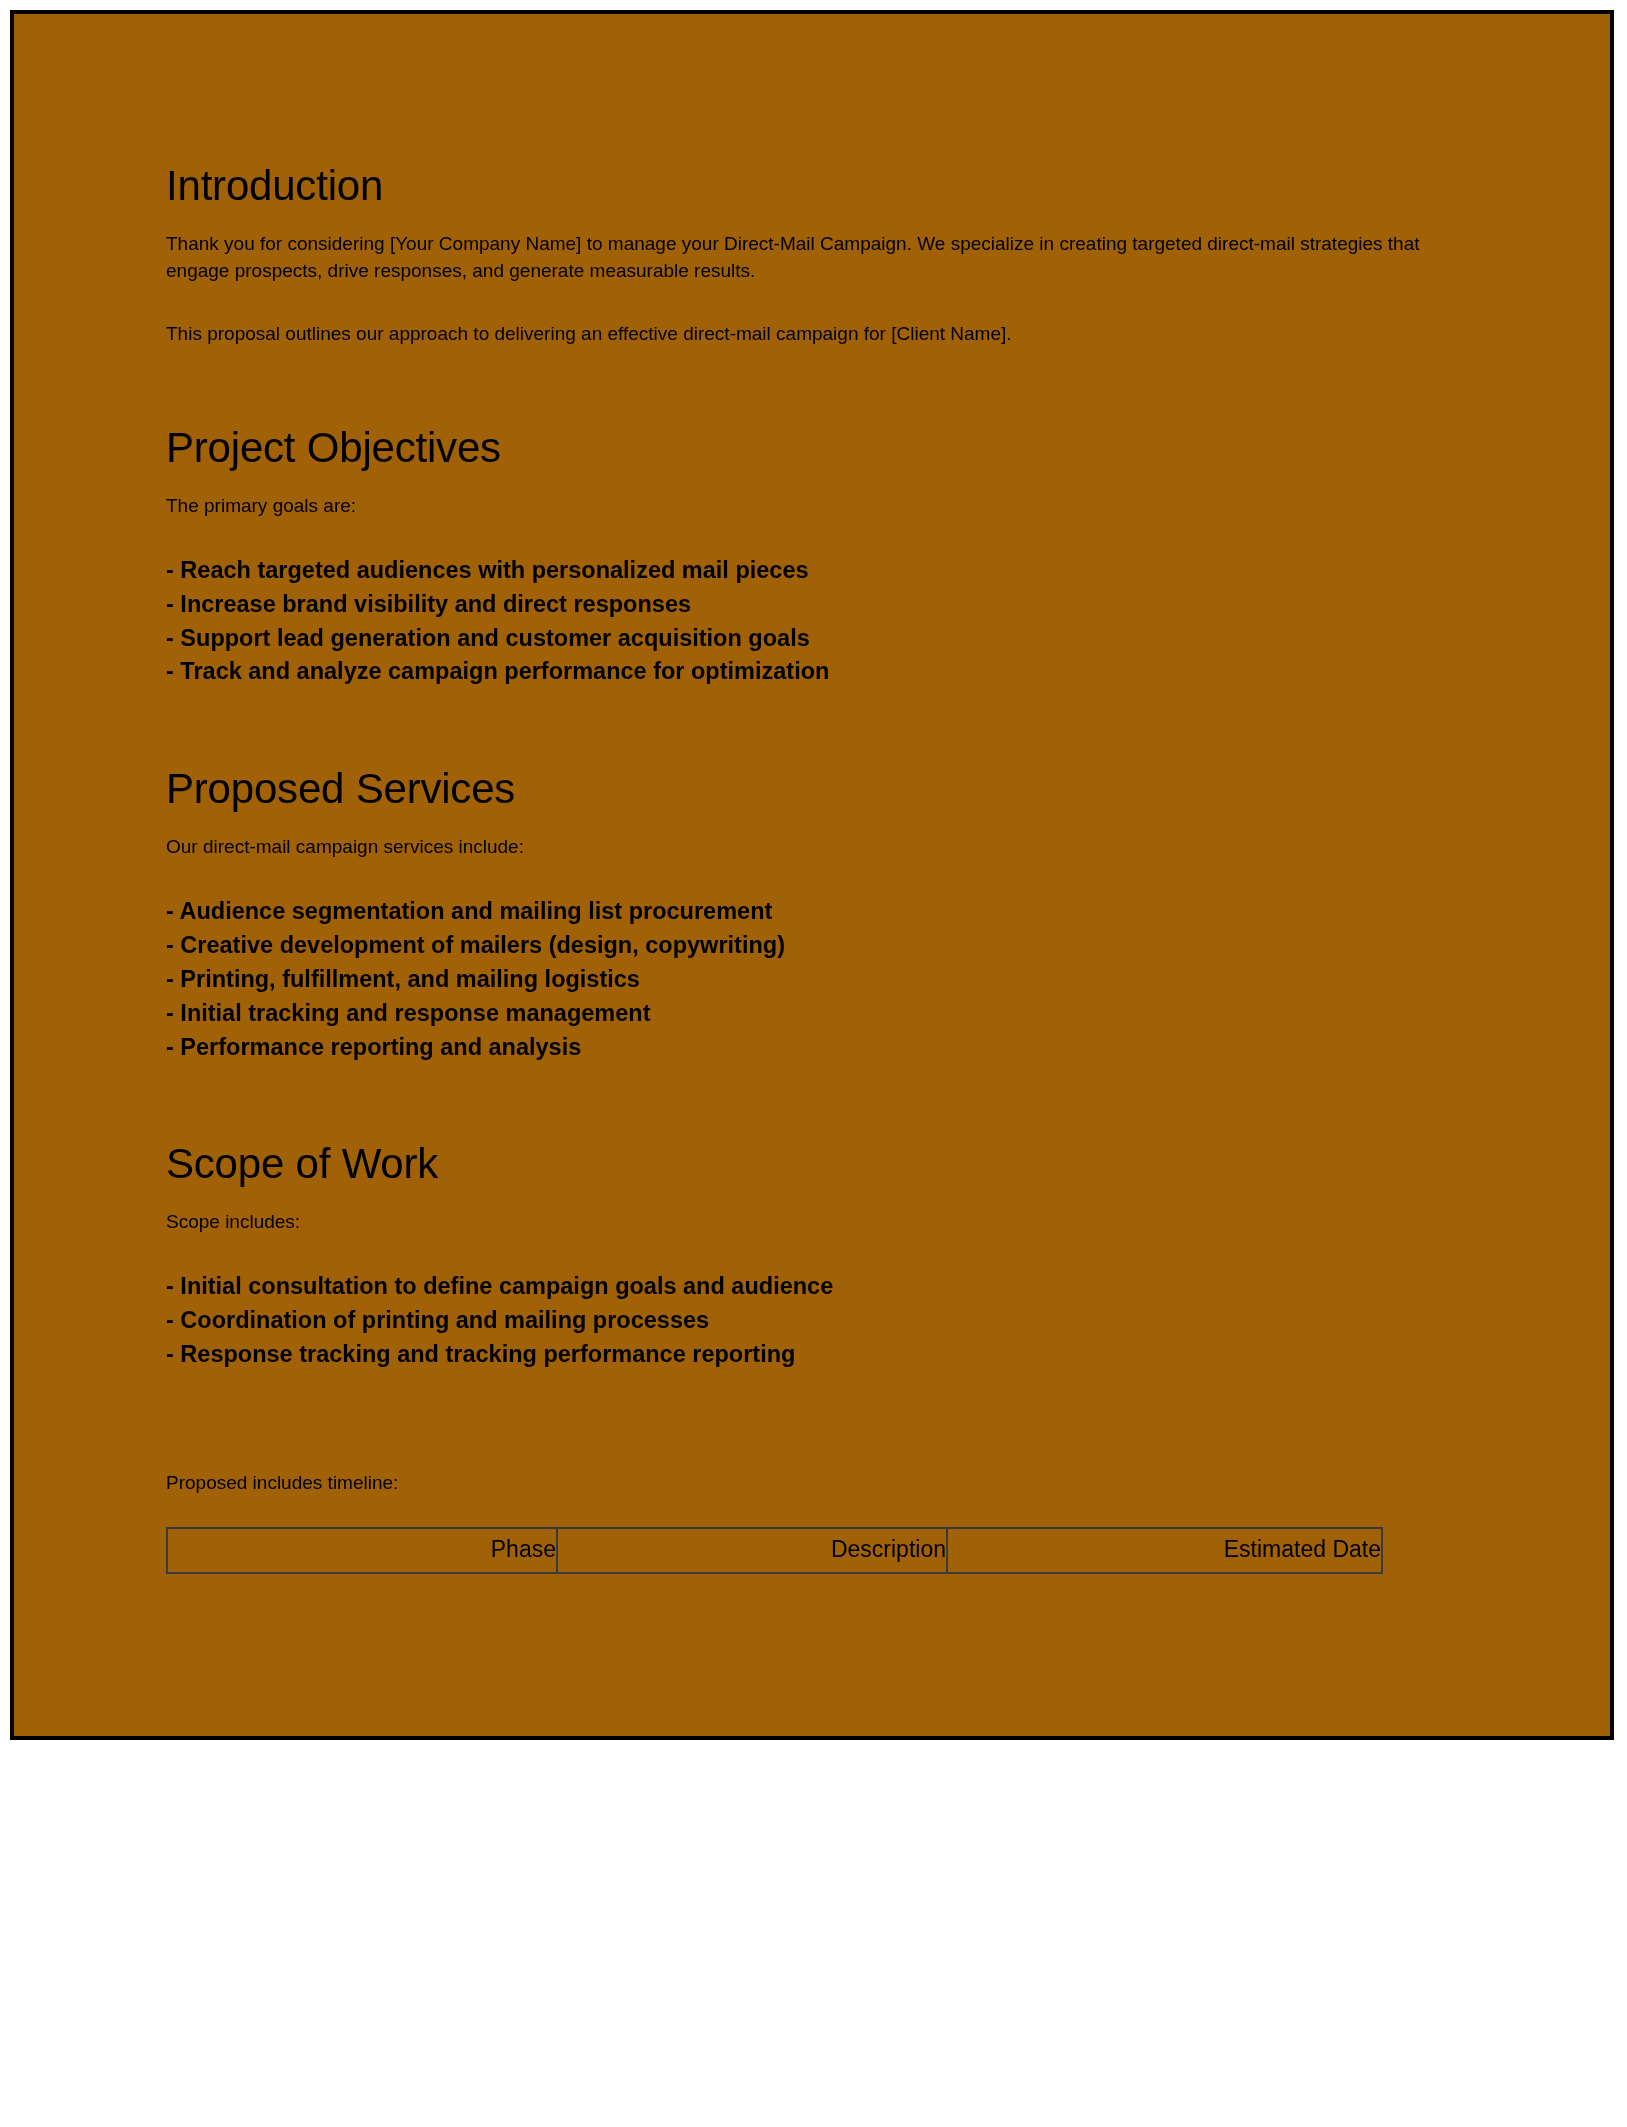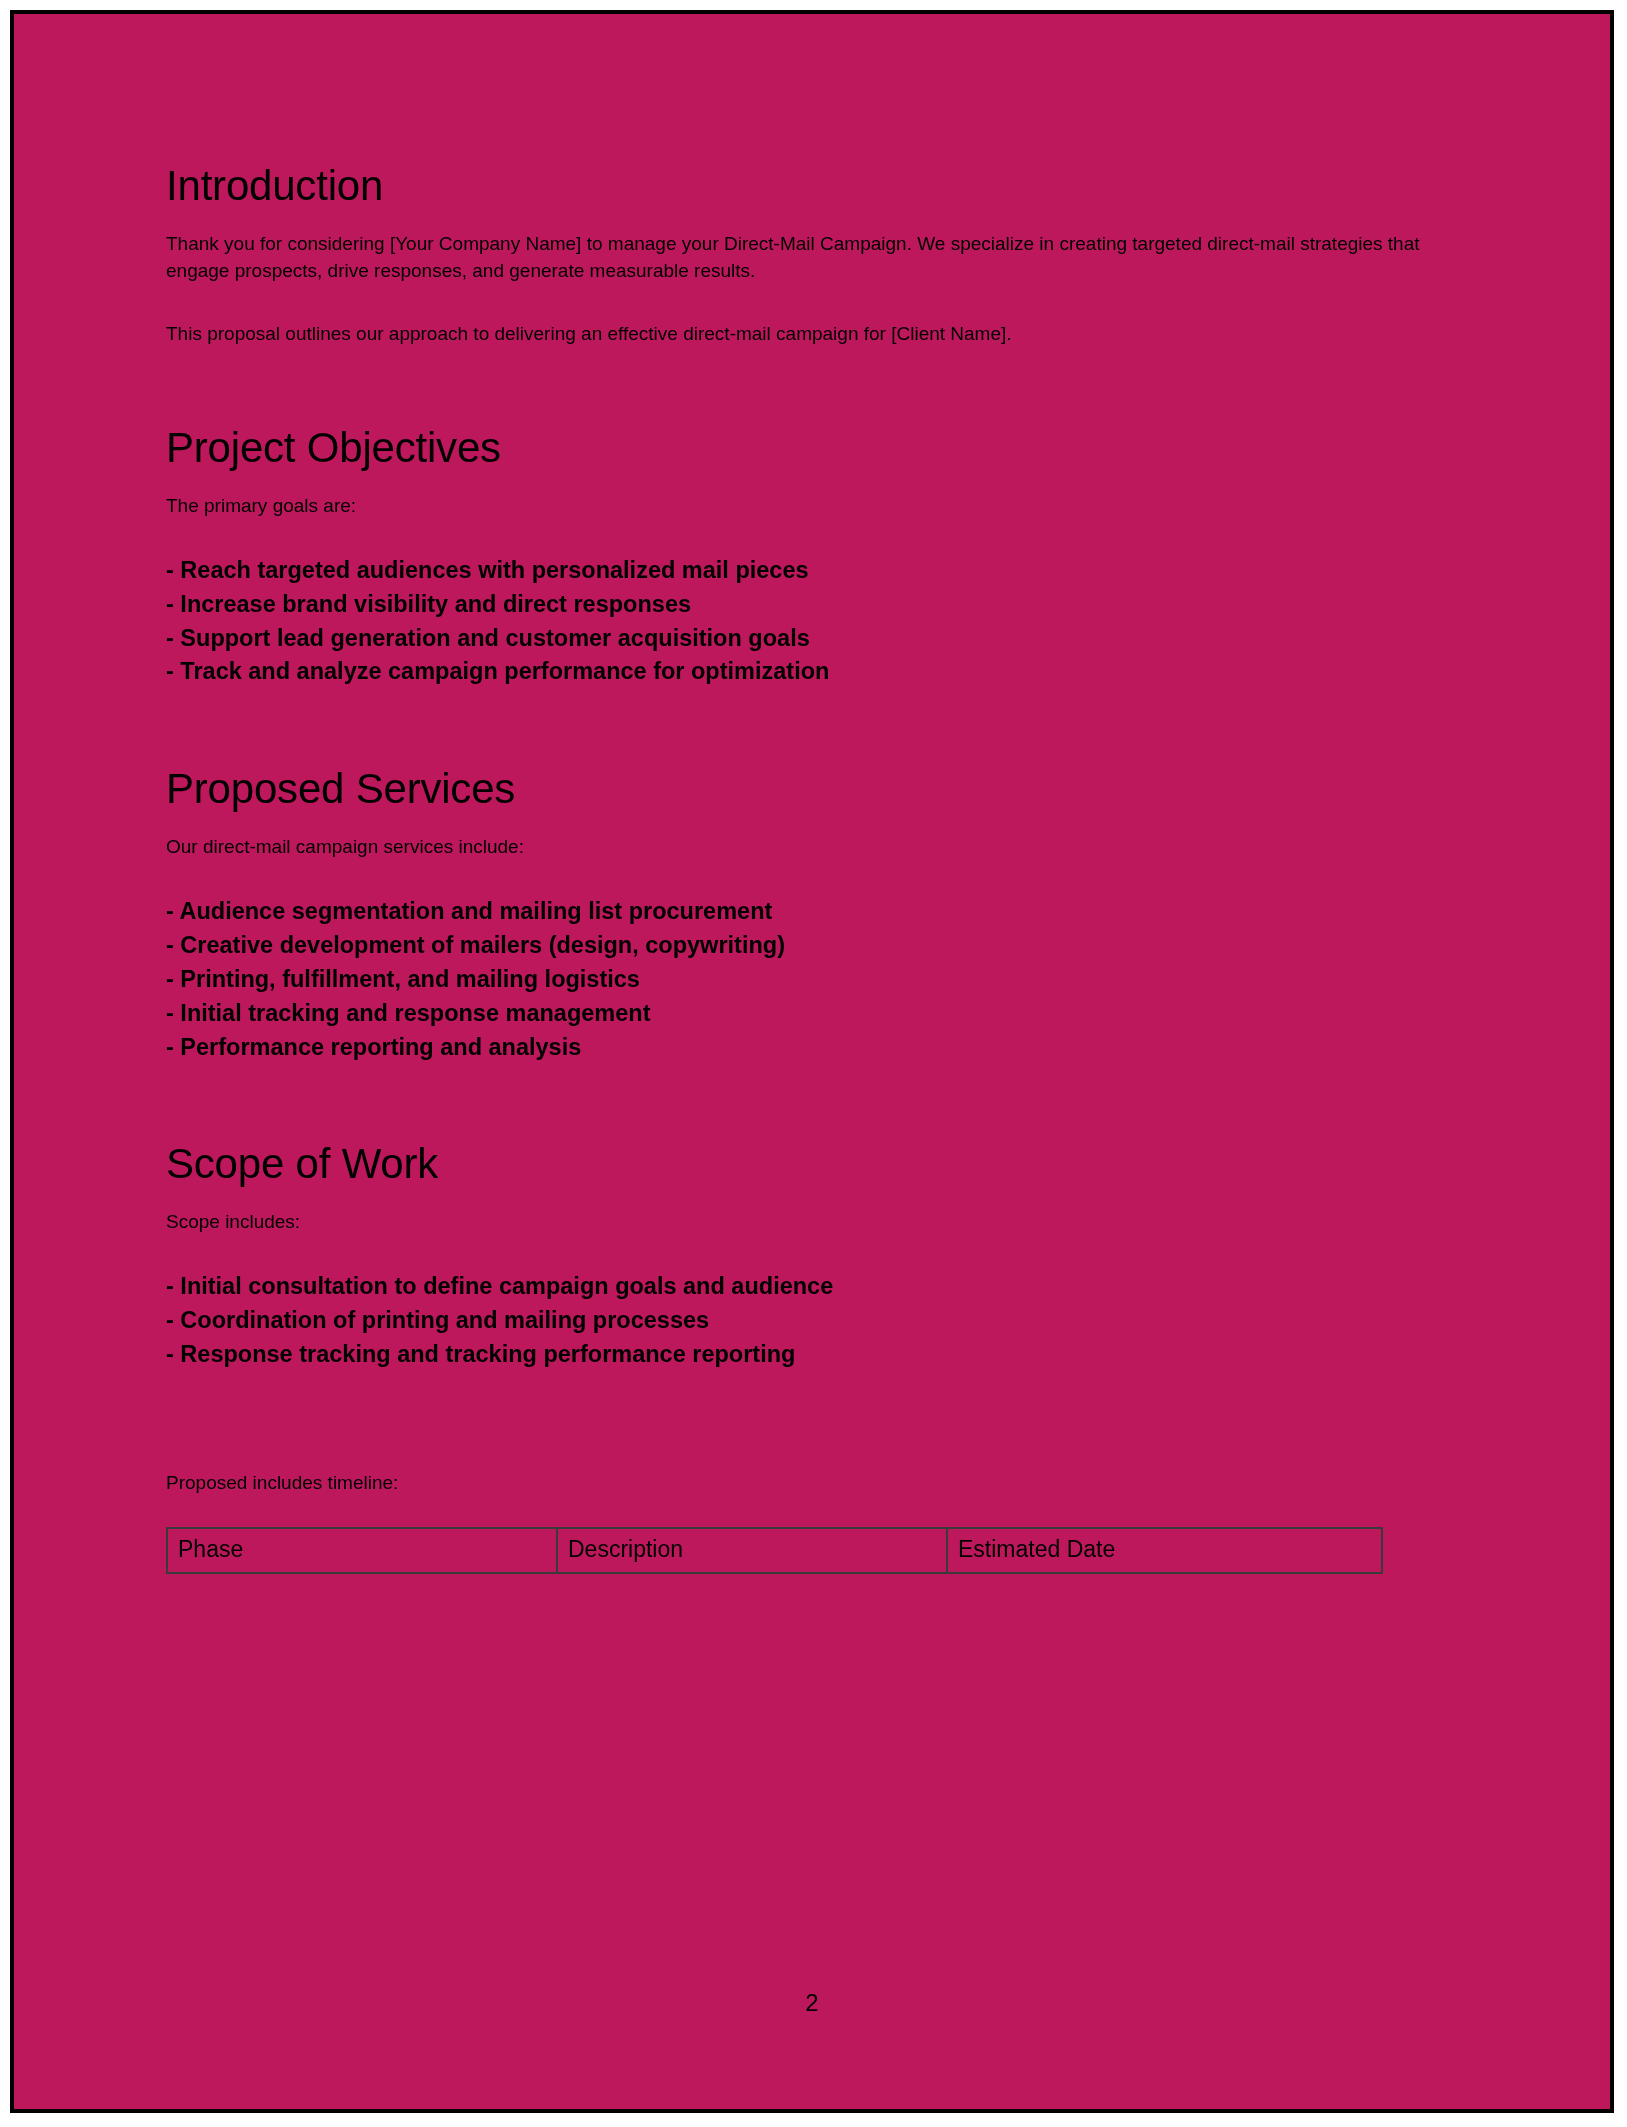--- a/index.html
+++ b/index.html
@@ -14,24 +14,24 @@
     color: #000000;
     -webkit-font-smoothing: antialiased;
   }
 
   
   #page-frame {
     position: absolute;
     left: 10px;
     top: 10px;
     width: 1604px;
-    height: 2103px;
+    height: 1730px;
     border: 4px solid #000000;
     box-sizing: border-box;
-    background: #be185d;
+    background: #a16207;
     overflow: hidden;
   }
 
   
   #doc {
     position: absolute;
     left: 152px;
     top: 148px;
     width: 1288px;
   }
@@ -81,21 +81,21 @@
   table.timeline-table {
     border-collapse: collapse;
     width: 1215px;
     margin-top: 30px;
     table-layout: fixed;
   }
   table.timeline-table th {
     border: 2px solid #3a3a3a;
     font-size: 23px;
     font-weight: 400;
-    text-align: left;
+    text-align: right;
     padding: 7px 0 9px 10px;
     color: #000;
     vertical-align: middle;
   }
   table.timeline-table col.c1 { width: 390px; }
   table.timeline-table col.c2 { width: 390px; }
   table.timeline-table col.c3 { width: 435px; }
 
   
   #page-number {

